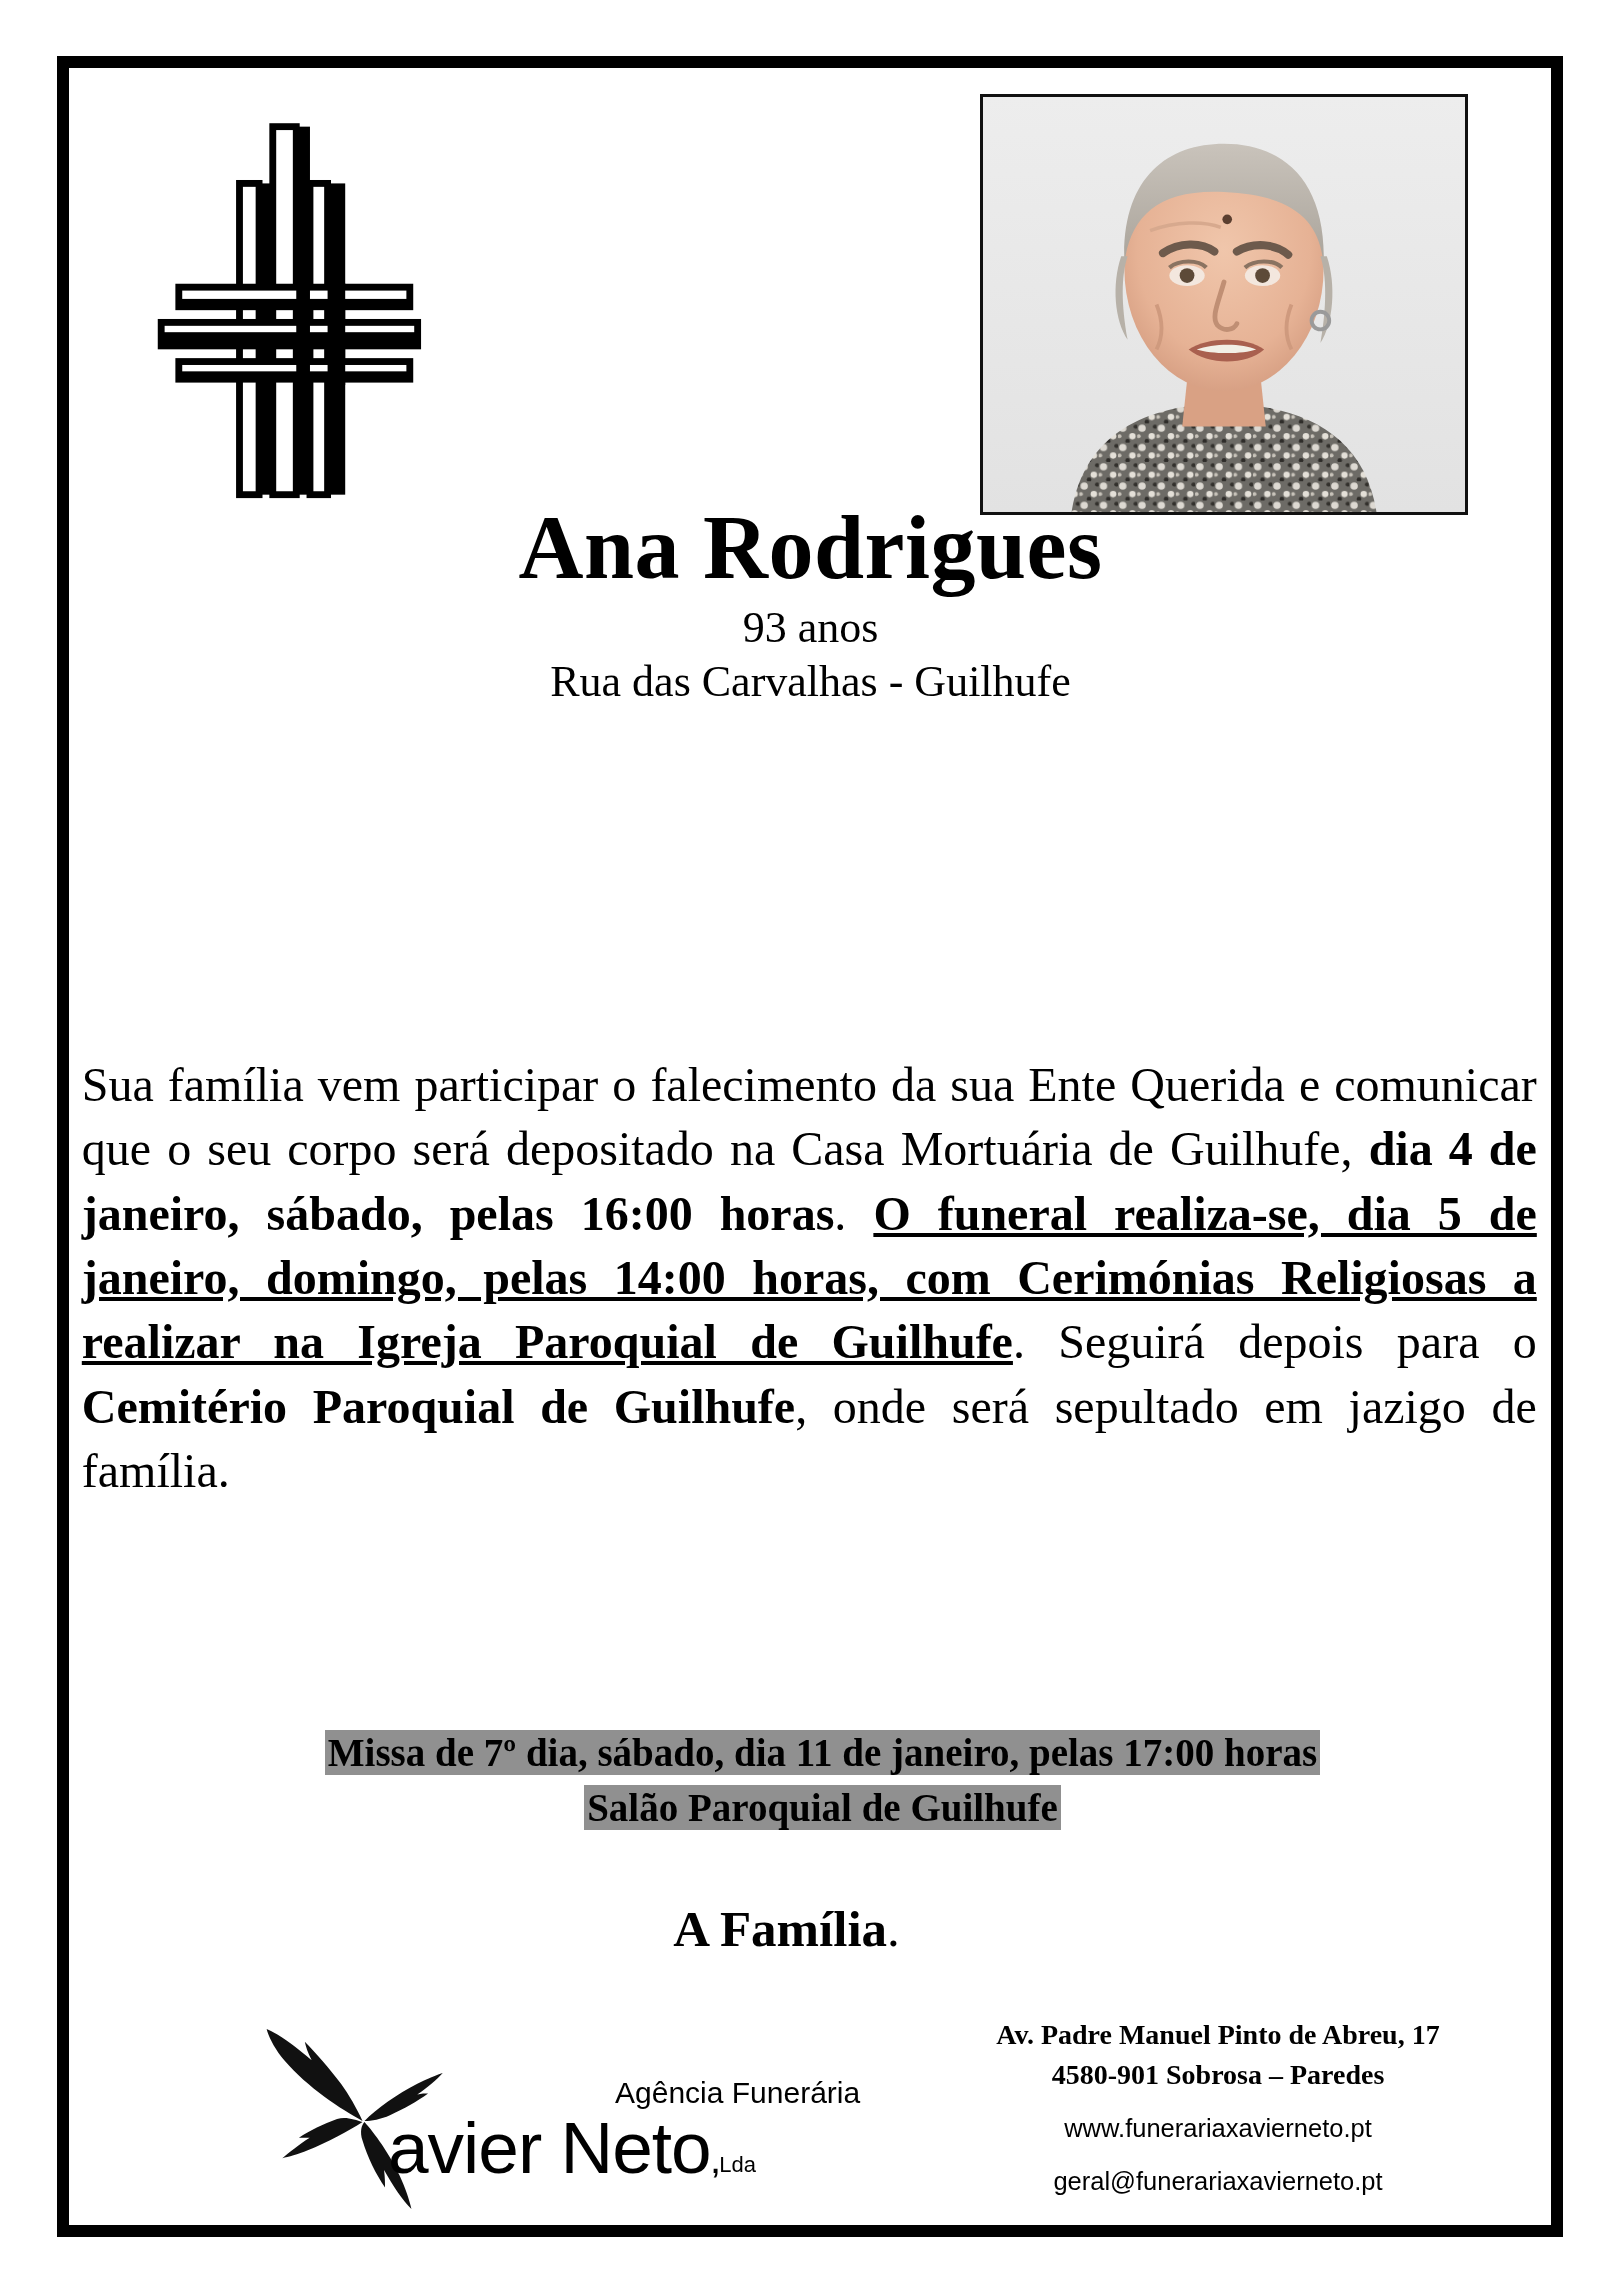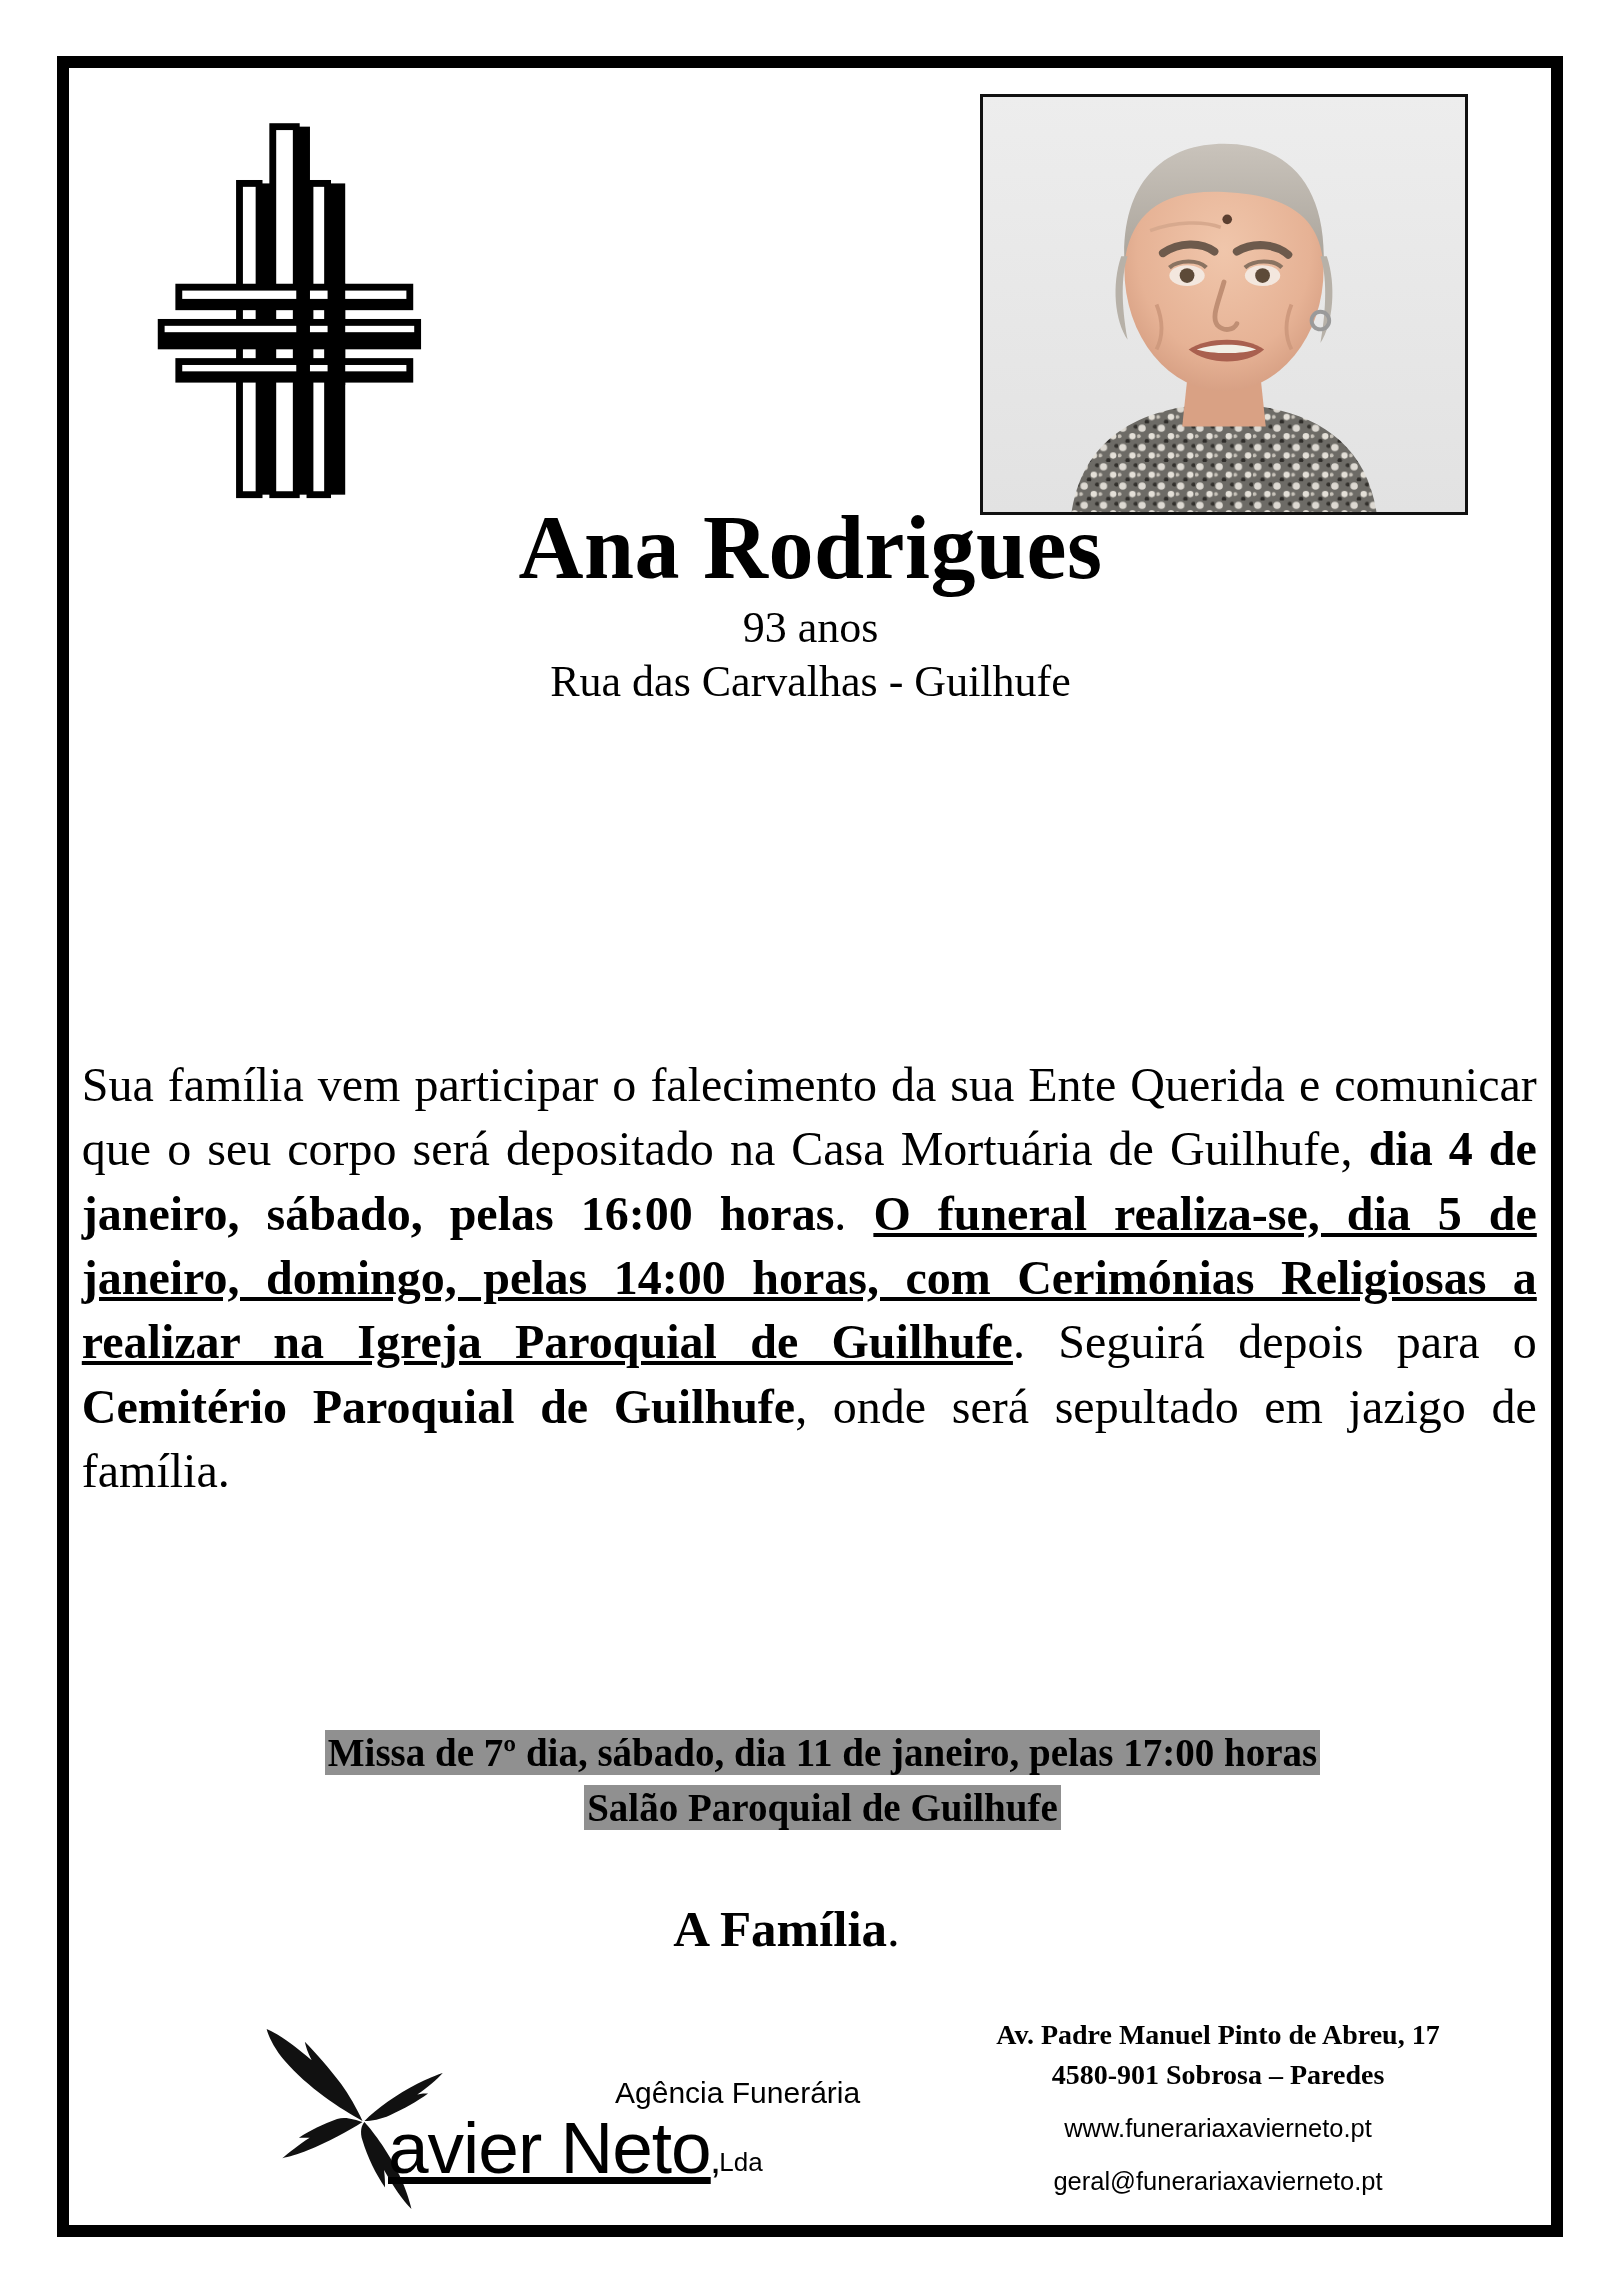--- a/index.html
+++ b/index.html
@@ -185,29 +185,28 @@
   .brand-row {
     display: flex;
     align-items: baseline;
     justify-content: flex-start;
     margin-top: 2px;
   }
   .brand-name {
     font-size: 73px;
     line-height: 1.0;
     letter-spacing: -1px;
-    text-decoration: underline;
   }
   .brand-suffix {
     font-size: 27.4px;
     font-weight: bold;
     margin-left: 1px;
   }
   .brand-lda {
-    font-size: 26px;
+    font-size: 22px;
     margin-left: 0px;
     align-self: flex-end;
     padding-bottom: 5.9px;
   }
 
   .contact {
     position: absolute;
     right: 39px;
     top: 0px;
     width: 588px;

